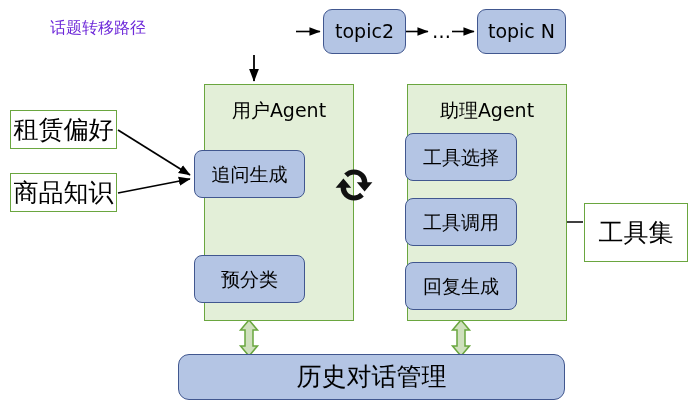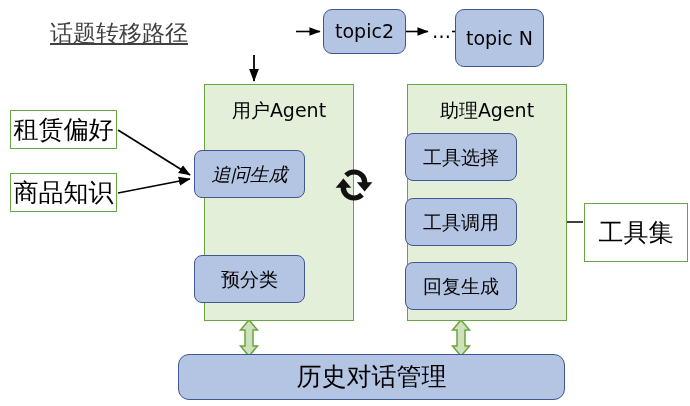--- a/index.html
+++ b/index.html
@@ -44,21 +44,21 @@
   
   .whitebox{
     background:#ffffff;
     border:1.6px solid #6aa63f;
     display:flex;align-items:center;justify-content:center;
     font-size:25px;color:#000;
   }
 
   
   .plaintext{
-    font-size:23px;color:#404040;white-space:nowrap;text-decoration:underline;
+    font-size:16px;color:#6d28d9;white-space:nowrap;
   }
 
   
   #wires{position:absolute;left:0;top:0;width:690px;height:406px;pointer-events:none;}
 
   .ellipsis{
     font-size:19px;color:#000;letter-spacing:1px;
   }
   .syncicon{
     width:40px;height:44px;
@@ -101,32 +101,32 @@
     </g>
   </svg>
 
   <div class="abs plaintext" style="left:50px;top:18px;">话题转移路径</div>
 
 
   <div class="abs bluebox topicbox" style="left:323px;top:9px;width:83px;height:45px;">topic2</div>
 
   <div class="abs ellipsis" style="left:431px;top:20px;width:22px;text-align:center;">…</div>
 
-  <div class="abs bluebox topicbox" style="left:455px;top:9px;width:89px;height:58px;">topic N</div>
+  <div class="abs bluebox topicbox" style="left:477px;top:9px;width:89px;height:45px;">topic N</div>
 
   <div class="abs whitebox" style="left:10px;top:110px;width:107px;height:39px;">租赁偏好</div>
 
   <div class="abs whitebox" style="left:10px;top:173px;width:107px;height:39px;">商品知识</div>
 
   <div class="abs whitebox" style="left:584px;top:203px;width:104px;height:59px;">工具集</div>
 
   <div class="abs agentbox" style="left:177px;top:84px;width:150px;height:237px;">
     <div class="agentlabel">用户Agent</div>
   </div>
-  <div class="abs bluebox procbox" style="left:194px;top:150px;width:111px;height:48px;font-style:italic;">追问生成</div>
+  <div class="abs bluebox procbox" style="left:194px;top:150px;width:111px;height:48px;">追问生成</div>
   <div class="abs bluebox procbox" style="left:194px;top:255px;width:111px;height:48px;">预分类</div>
 
   <div class="abs" style="left:334px;top:163px;">
     <svg class="syncicon" viewBox="0 0 40 44" xmlns="http://www.w3.org/2000/svg">
       <g fill="#111">
         <path d="M20,6.5 C27.5,6.5 33.4,12.2 33.4,19.2 L38.4,19.2 L30.6,28.4 L22.8,19.2
                  L27.9,19.2 C27.9,15.0 24.4,11.6 20,11.6 C17.6,11.6 15.4,12.6 13.9,14.2
                  L10.2,10.6 C12.7,8.1 16.2,6.5 20,6.5 Z"></path>
         <path d="M20,37.5 C12.5,37.5 6.6,31.8 6.6,24.8 L1.6,24.8 L9.4,15.6 L17.2,24.8
                  L12.1,24.8 C12.1,29.0 15.6,32.4 20,32.4 C22.4,32.4 24.6,31.4 26.1,29.8

